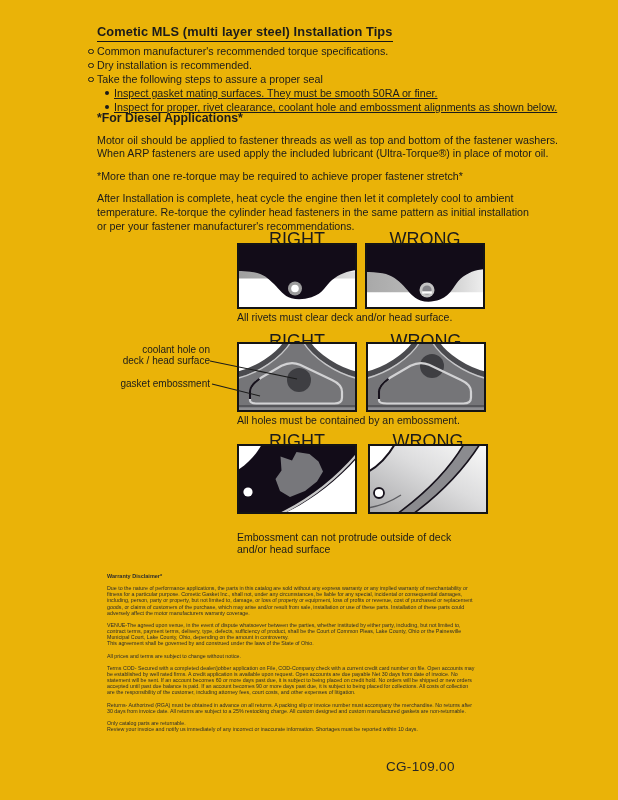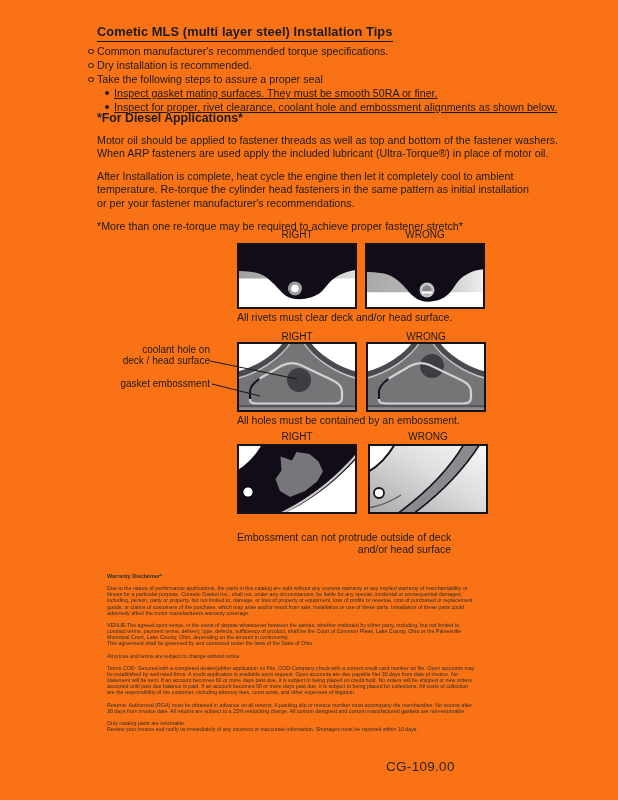--- a/index.html
+++ b/index.html
@@ -1,31 +1,31 @@
 <!DOCTYPE html>
 <html><head>
 <meta charset="utf-8">
 <style>
   html,body{margin:0;padding:0;background:#ffffff;}
-  .page{position:relative;width:618px;height:800px;background:#f97316;overflow:hidden;
+  .page{position:relative;width:618px;height:800px;background:#eab308;overflow:hidden;
         font-family:"Liberation Sans",sans-serif;color:#1b1b1b;}
   .title{position:absolute;left:97px;top:24px;margin:0;font-size:12.8px;font-weight:bold;
          letter-spacing:.1px;border-bottom:1.6px solid #151515;padding-bottom:2px;display:inline-block;}
   .bullets{position:absolute;left:88px;top:44px;font-size:10.7px;line-height:14px;width:480px;}
   .brow{position:relative;padding-left:9px;}
   .ob{position:absolute;left:0;top:4.6px;width:3.5px;height:3.5px;border:1px solid #1b1b1b;border-radius:50%;}
   .sub{margin-left:17px;text-decoration:underline;}
   .fb{position:absolute;left:0;top:5.2px;width:4px;height:4px;background:#1b1b1b;border-radius:50%;}
   .diesel{position:absolute;left:97px;top:112px;width:465px;font-size:10.7px;line-height:13.6px;}
   .diesel h2{margin:0 0 8px 0;font-size:12.3px;font-weight:bold;}
   .diesel p{margin:0 0 9px 0;white-space:pre-line;}
-  .dlabel{position:absolute;width:120px;text-align:center;font-size:10px;}
+  .dlabel{position:absolute;width:120px;text-align:center;font-size:18px;}
   .panel{position:absolute;width:120px;}
   .panel svg{display:block;}
-  .cap{position:absolute;left:237px;font-size:10.5px;line-height:11.5px;white-space:pre-line;text-align:right;}
+  .cap{position:absolute;left:237px;font-size:10.5px;line-height:11.5px;white-space:pre-line;}
   .ann{position:absolute;left:104px;width:106px;text-align:right;font-size:10px;line-height:10.6px;white-space:pre-line;}
   .leaders{position:absolute;left:112px;top:341px;pointer-events:none;}
   .legal{position:absolute;left:107px;top:573px;width:426px;font-size:5.3px;line-height:6.15px;color:#2c2c2c;}
   .legal h3{margin:0 0 6px 0;font-size:5.5px;font-weight:bold;}
   .legal p{margin:0 0 6px 0;white-space:pre-line;}
   .pageno{position:absolute;left:386px;top:759px;font-size:13.5px;letter-spacing:.3px;color:#262626;}
 </style>
 </head>
 <body>
 
@@ -38,24 +38,24 @@
     <div class="brow"><span class="ob"></span><span>Dry installation is recommended.</span></div>
     <div class="brow"><span class="ob"></span><span>Take the following steps to assure a proper seal</span></div>
     <div class="brow sub"><span class="fb"></span><span>Inspect gasket mating surfaces.  They must be smooth 50RA or finer.</span></div>
     <div class="brow sub"><span class="fb"></span><span>Inspect for proper, rivet clearance, coolant hole and embossment alignments as shown below.</span></div>
   </div>
 
   <div class="diesel">
     <h2>*For Diesel Applications*</h2>
     <p>Motor oil should be applied to fastener threads as well as top and bottom of the fastener washers.
 When ARP fasteners are used apply the included lubricant (Ultra-Torque®) in place of motor oil.</p>
+    <p>*More than one re-torque may be required to achieve proper fastener stretch*</p>
     <p>After Installation is complete, heat cycle the engine then let it completely cool to ambient
 temperature. Re-torque the cylinder head fasteners in the same pattern as initial installation
 or per your fastener manufacturer's recommendations.</p>
-    <p>*More than one re-torque may be required to achieve proper fastener stretch*</p>
   </div>
 
   <div class="dlabel" style="left:237px;top:229px">RIGHT</div>
   <div class="dlabel" style="left:365px;top:229px">WRONG</div>
 
   <div class="panel" style="left:237px;top:243px">
     <svg width="120" height="66" viewBox="0 0 120 66">
       <defs>
         <linearGradient id="g1" x1="0" y1="0" x2="1" y2="0">
           <stop offset="0" stop-color="#9e9e9e"></stop>

